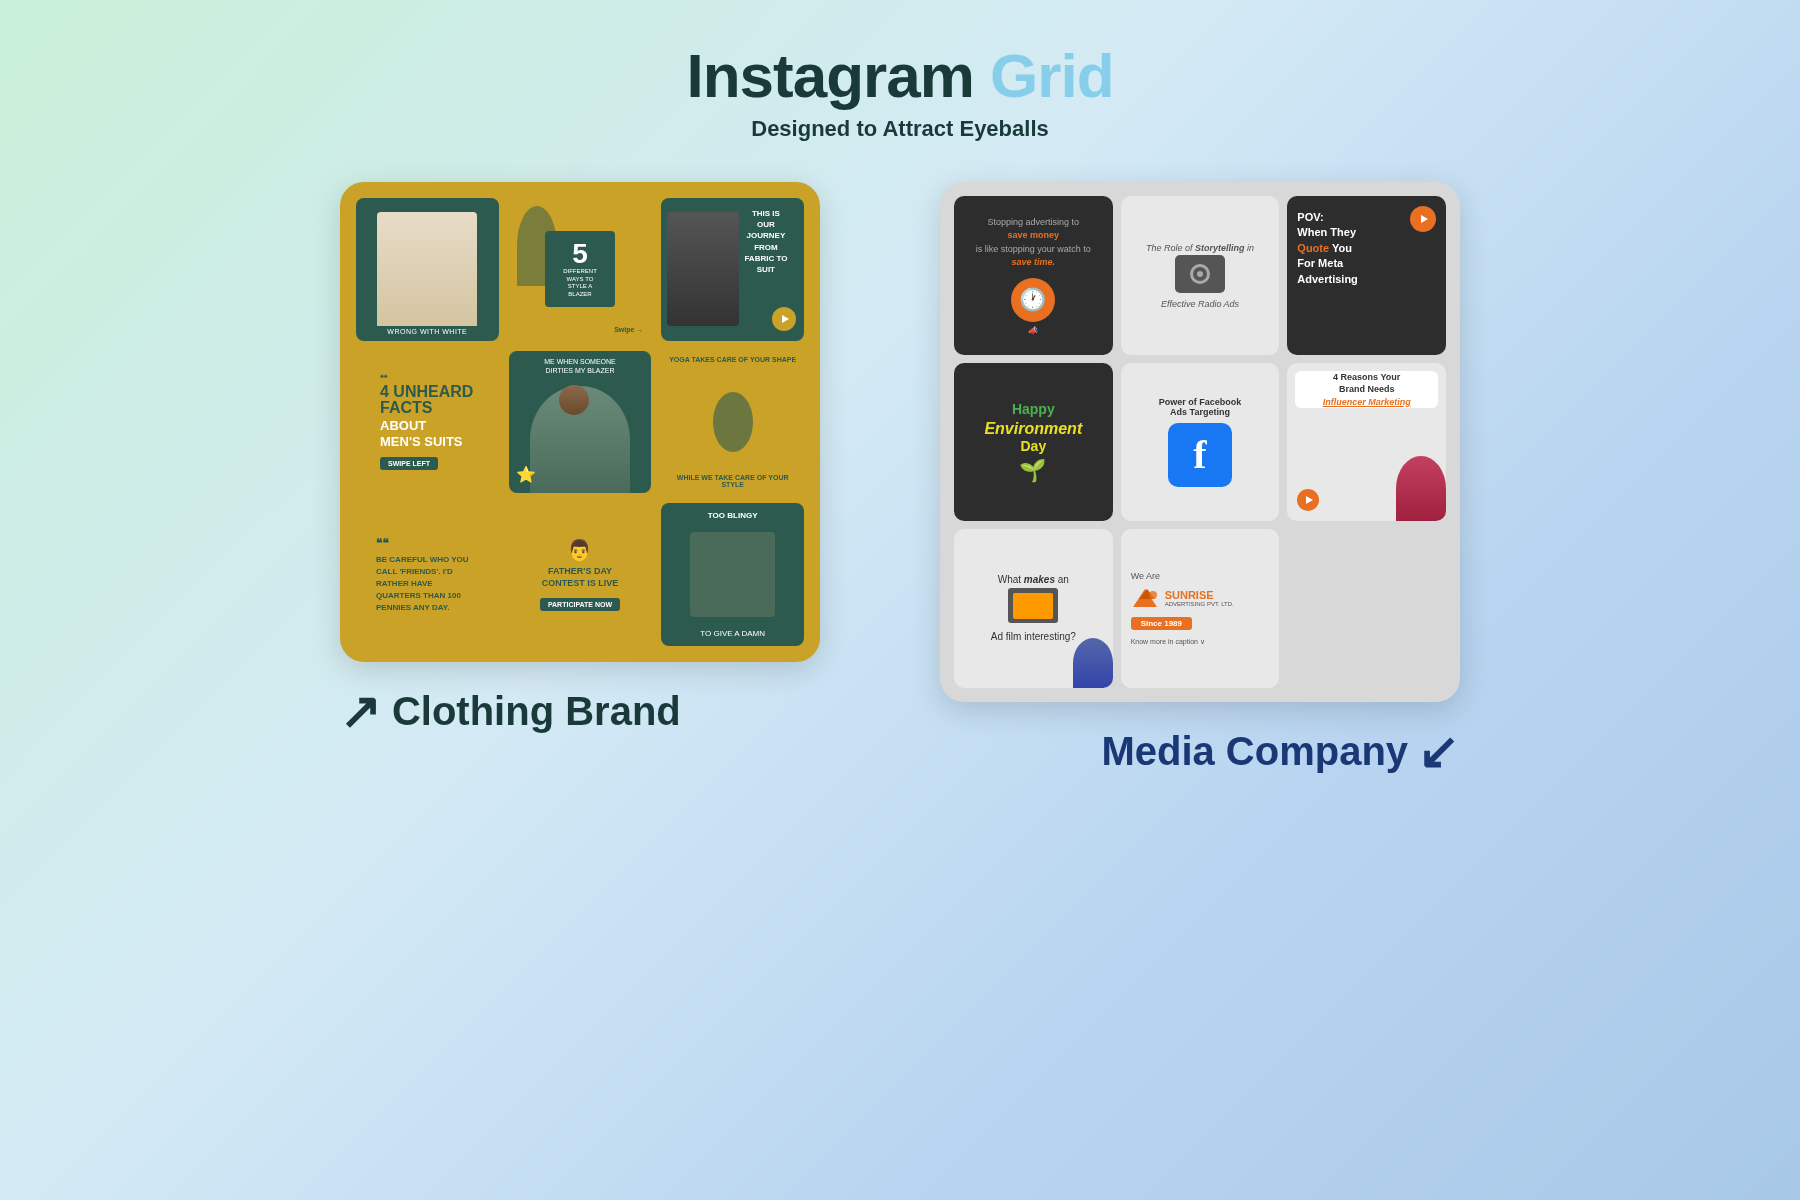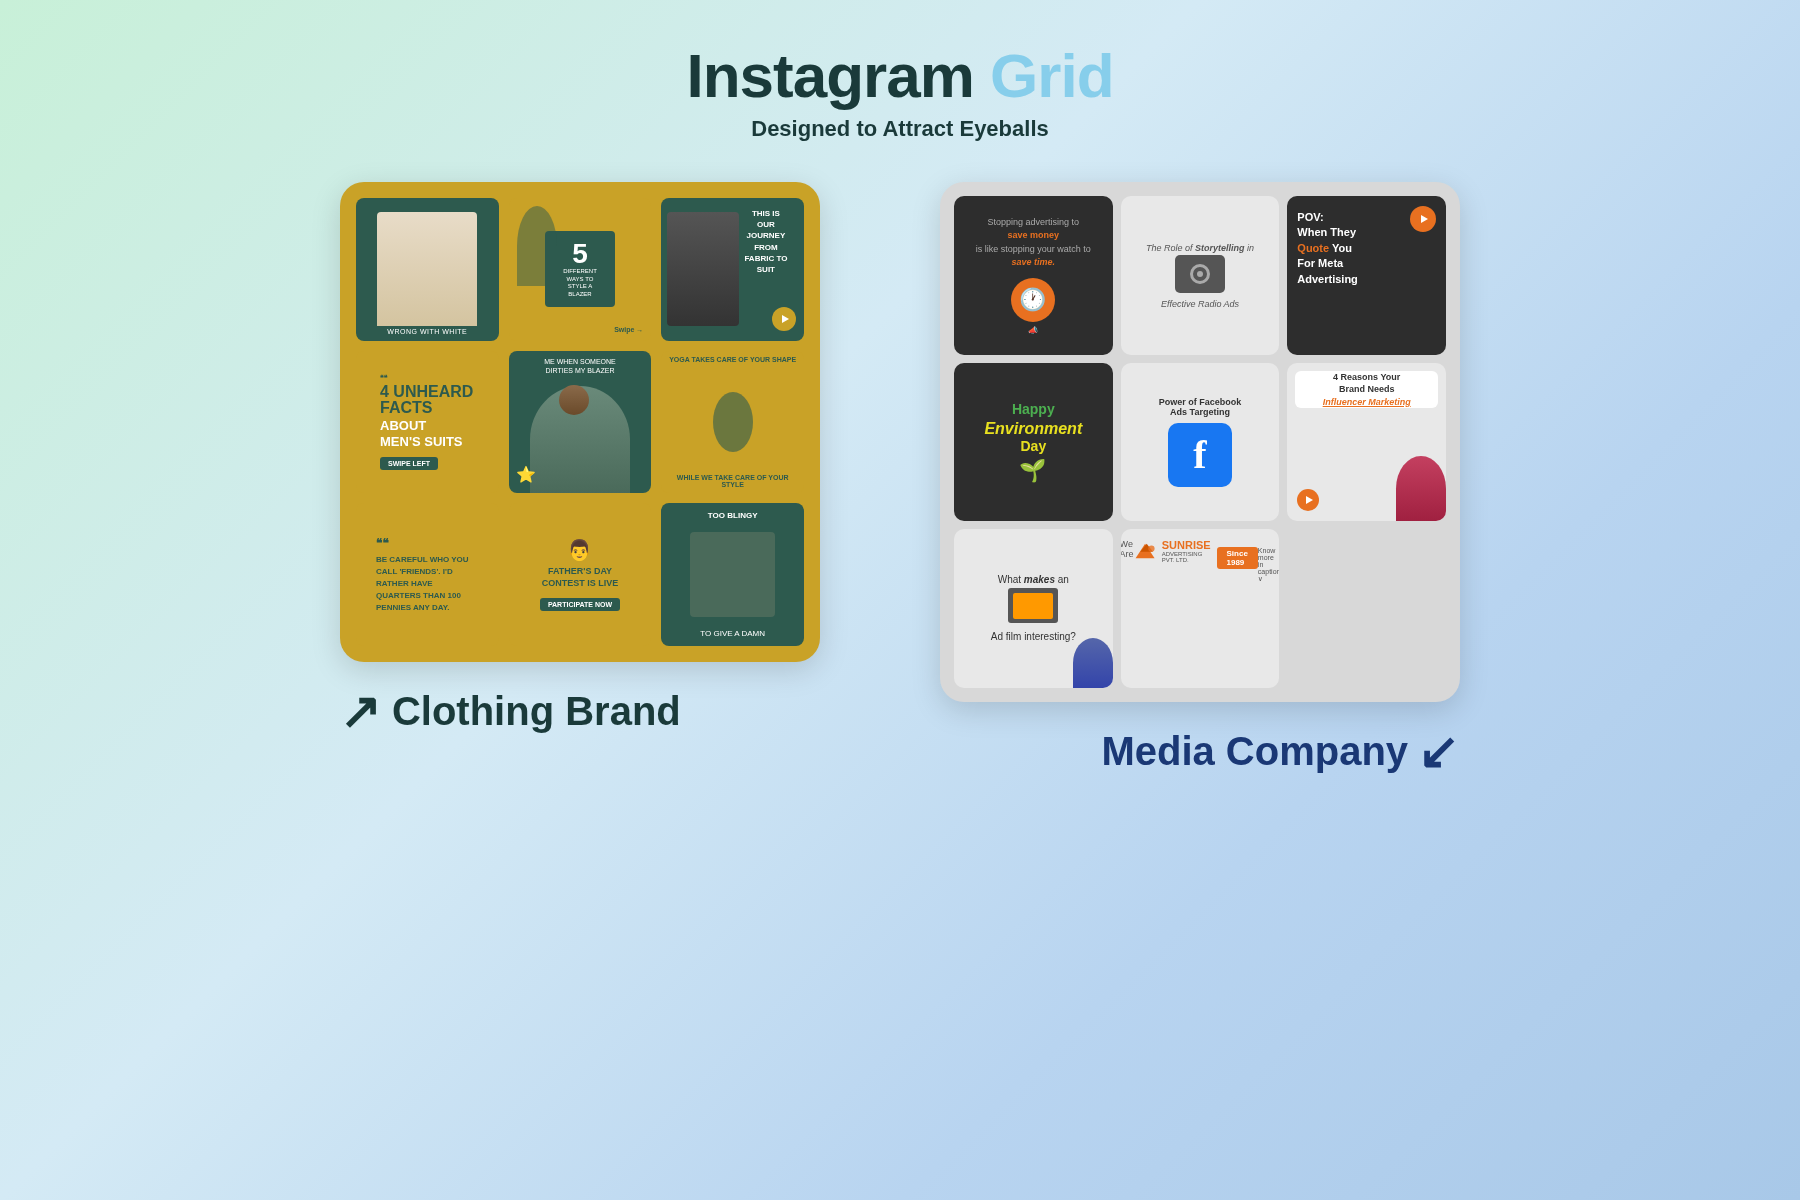--- a/index.html
+++ b/index.html
@@ -293,21 +293,21 @@
       background: #e8e8e8;
     }
 
     
     .sunrise-cell {
       background: #e8e8e8;
     }
     .sunrise-content {
       padding: 10px;
       display: flex;
-      flex-direction: row;
+      flex-direction: column;
       align-items: flex-start;
       height: 100%;
       justify-content: center;
     }
 
     
     .tv-placeholder {
       width: 50px;
       height: 35px;
       background: #aaa;

